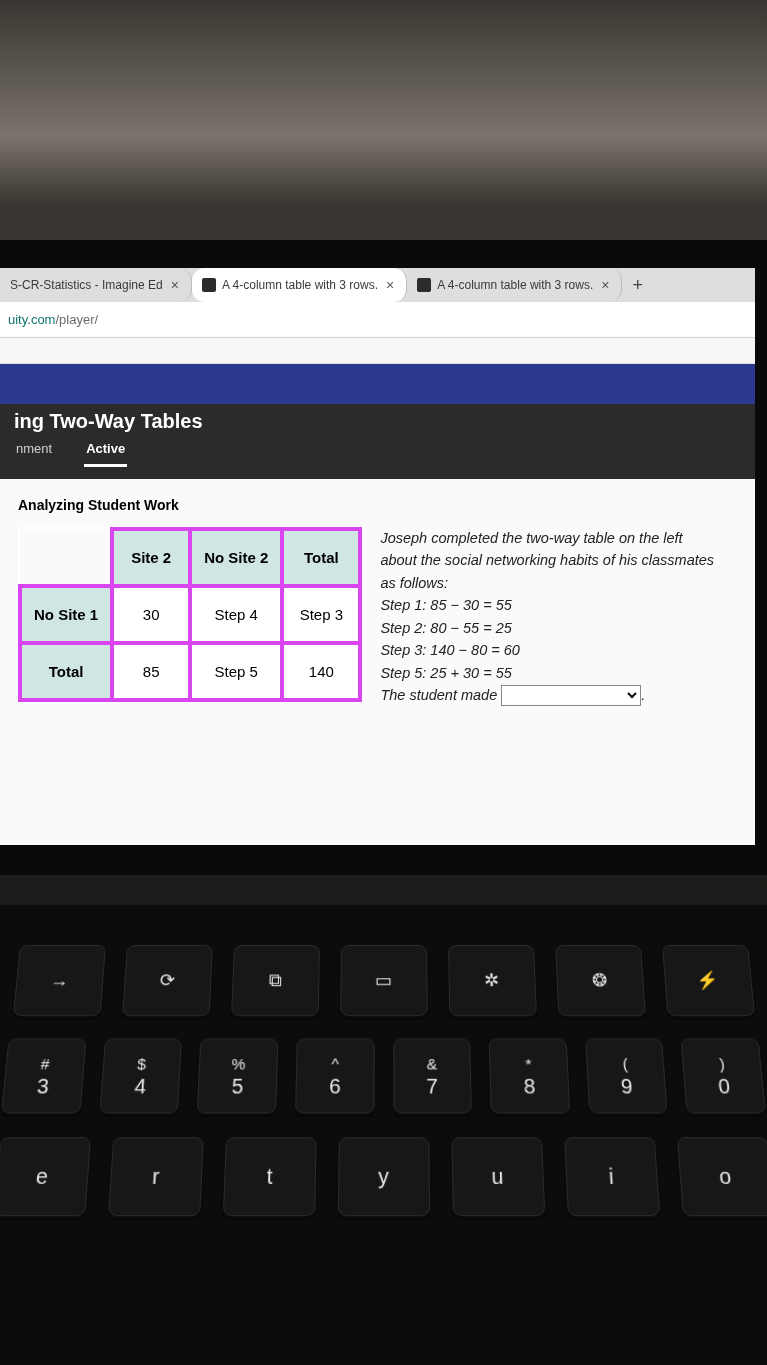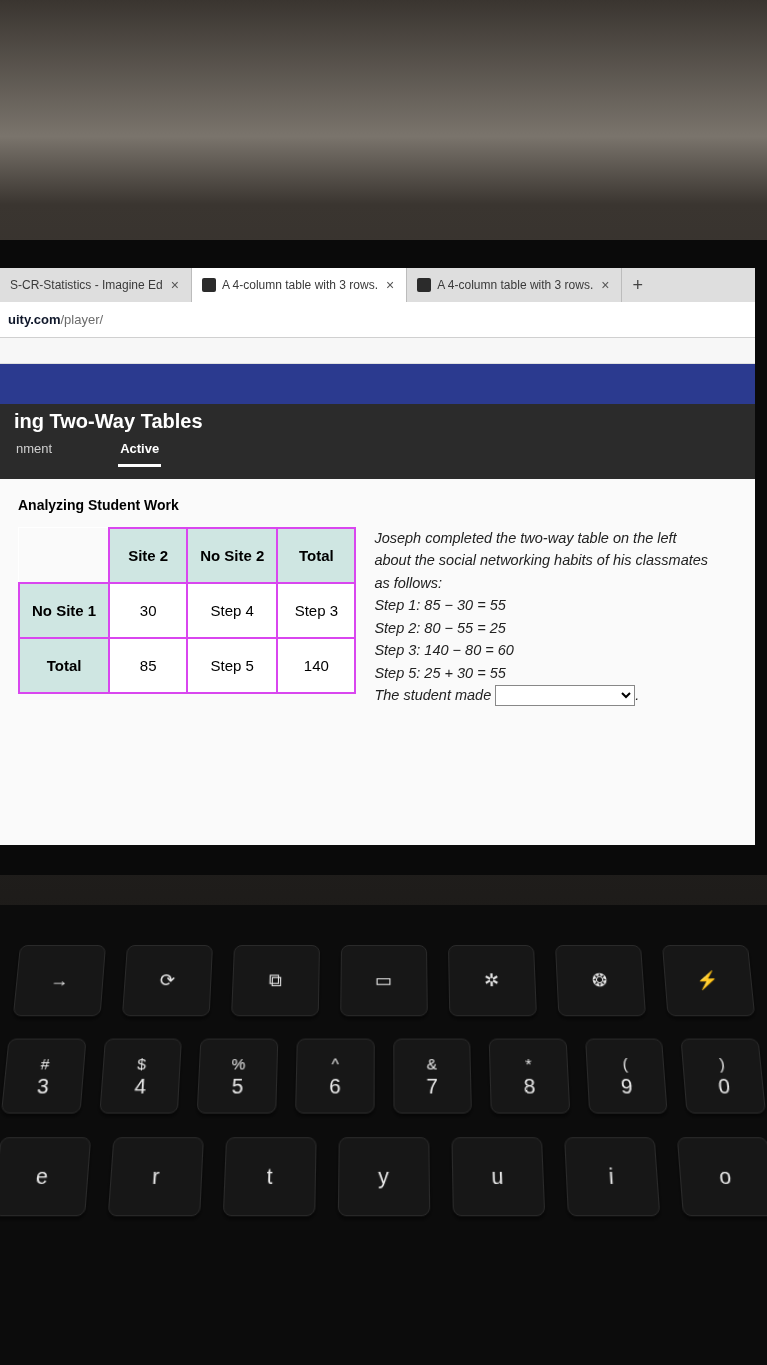--- a/index.html
+++ b/index.html
@@ -41,65 +41,66 @@
   .tab {
     display:flex;
     align-items:center;
     gap:6px;
     padding:0 10px;
     height:100%;
     border-right:1px solid #bcbcbc;
     max-width:250px;
     white-space:nowrap;
     overflow:hidden;
+    border-radius:13px;
   }
   .tab.active { background:#fff; }
   .favicon { width:14px; height:14px; background:#2b2b2b; border-radius:2px; display:inline-block;}
   .tab-close { color:#555; font-size:14px; padding:0 2px; cursor:pointer;}
   .newtab { padding:0 10px; font-size:18px; color:#444; cursor:pointer;}
   .addrbar {
     height:36px;
     background:#fff;
     border-bottom:1px solid #d0d0d0;
     display:flex;
     align-items:center;
     padding:0 8px;
     font-size:13px;
     color:#6b6b6b;
   }
-  .addr-domain { color:#0f172a;font-weight:bold; }
+  .addr-domain { color:#0f766e; }
   .toolbar-gap { height:26px; background:#f7f7f7; border-bottom:1px solid #e0e0e0;}
   .bluebar { height:40px; background:#2b3a8f; }
   .lesson-hdr {
     background:#2b2b2b;
     color:#fff;
     padding:6px 14px 12px 14px;
   }
   .lesson-title { font-size:20px; font-weight:bold; margin:0 0 4px 0;}
   .lesson-tabs { display:flex; gap:30px; font-size:13px; }
   .lesson-tab { padding:4px 2px 8px 2px; color:#cfcfcf;}
-  .lesson-tab.active { color:#fff; border-bottom:3px solid #fff; font-weight:bold;margin-left:34px;}
+  .lesson-tab.active { color:#fff; border-bottom:3px solid #fff; font-weight:bold;}
   .content {
     padding:14px 18px;
     background:#fafafa;
     height:100%;
   }
   .section-title {
     color:#000000;
     font-size:14px;
     font-weight:bold;
     margin:4px 0 14px 0;
   }
   .row { display:flex; gap:18px; align-items:flex-start;}
   table.tw {
     border-collapse:collapse;
     background:#fff;
   }
   table.tw th, table.tw td {
-    border:2px solid #d946ef;
+    border:4px solid #d946ef;
     padding:18px 12px;
     text-align:center;
     font-size:15px;
     min-width:78px;
   }
   table.tw th {
     background:#cfe6e2;
     font-weight:bold;
   }
   table.tw .corner { background:#fafafa; border:none;}

